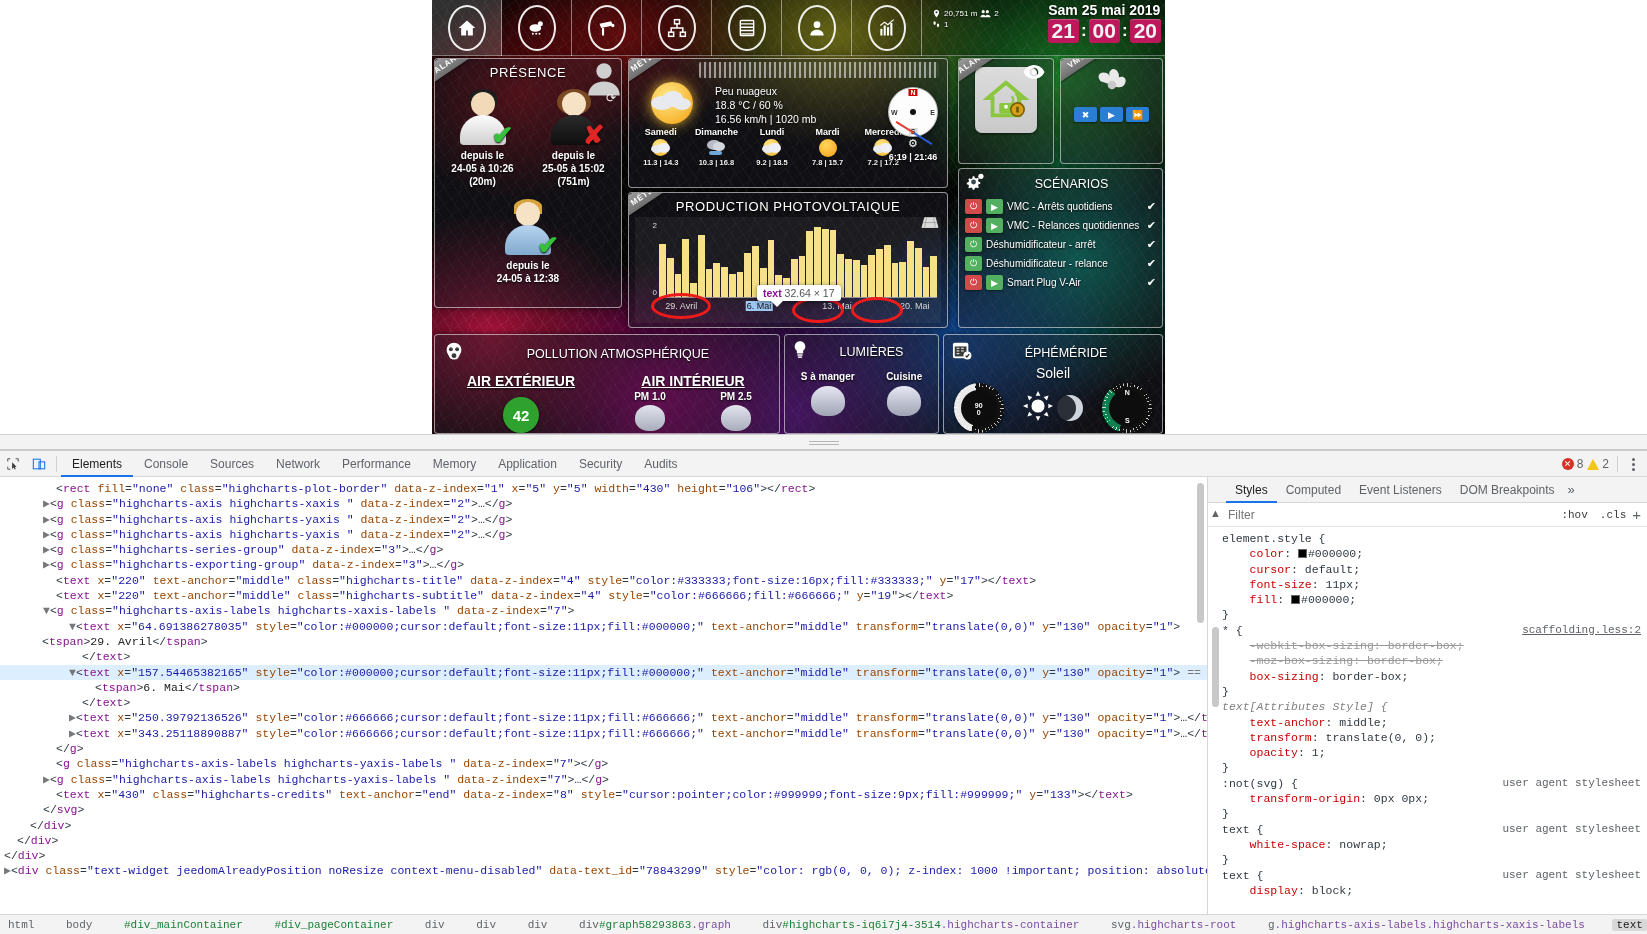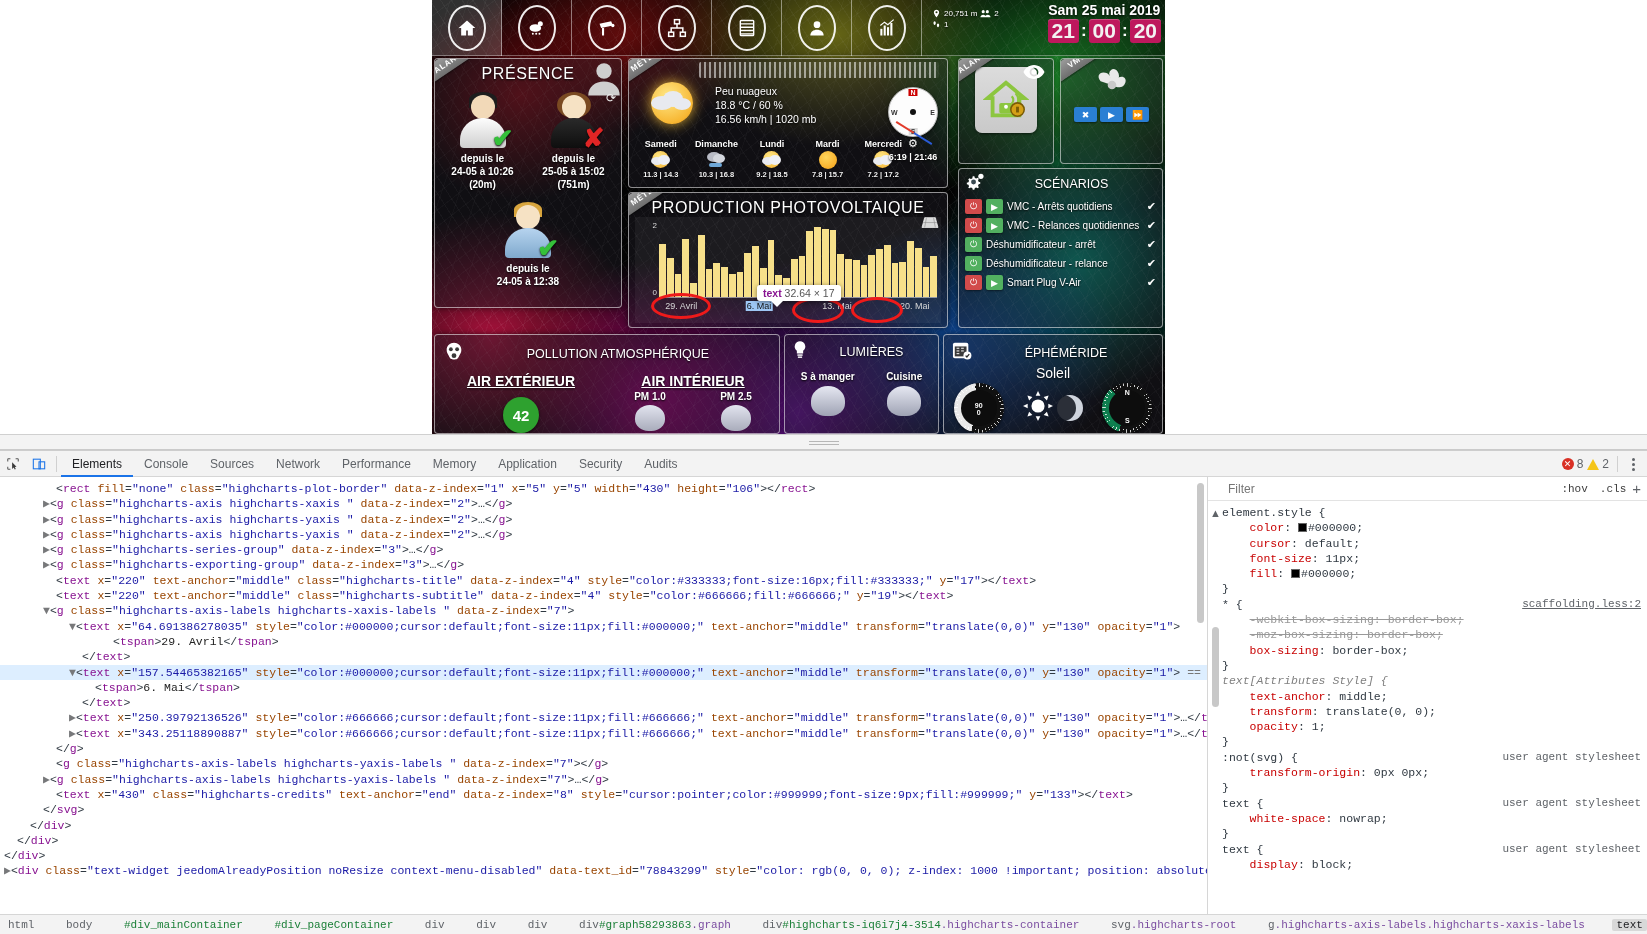--- a/index.html
+++ b/index.html
@@ -88,21 +88,21 @@
   .digit-sep{ color:#fff; font-size:17px; font-weight:bold; }
 
   
   .widget{
     position:absolute; border:1px solid rgba(255,255,255,.55);
     border-radius:4px; background:rgba(30,28,36,.46);
     box-shadow:0 0 6px rgba(0,0,0,.6);
     overflow:hidden; color:#fff;
   }
   .wtitle{
-    text-align:center; font-size:16px; letter-spacing:.6px; padding-top:6px;
+    text-align:center; font-size:13px; letter-spacing:.6px; padding-top:6px;
     text-shadow:0 1px 2px #000; font-weight:400;
   }
   .ribbon{
     position:absolute; left:-21px; top:-7px; width:74px; height:17px;
     background:linear-gradient(#9a9a9a,#6e6e6e);
     color:#fff; font-size:8px; font-weight:bold; letter-spacing:.8px;
     text-align:center; line-height:17px;
     transform:rotate(-34deg);
     box-shadow:0 1px 2px rgba(0,0,0,.5);
     z-index:5;
@@ -155,21 +155,21 @@
   .sun-disc{
     position:absolute; left:4px; top:2px; width:42px; height:42px; border-radius:50%;
     background:radial-gradient(circle at 40% 35%, #ffe98a, #f7b733 70%, #e08c13);
     box-shadow:0 0 14px rgba(255,200,60,.85);
   }
   .cloud-s{
     position:absolute; background:#e8eaf0; border-radius:50%;
   }
   .meteo-lines{ margin-left:18px; font-size:10.5px; line-height:14px; text-shadow:0 1px 2px #000; padding-top:4px;}
   .forecast{ display:flex; justify-content:space-around; padding:1px 36px 0 4px; }
-  .fc{ text-align:center; width:48px;margin-top:12px; }
+  .fc{ text-align:center; width:48px; }
   .fc .d{ font-size:9px; font-weight:bold; text-shadow:0 1px 2px #000; }
   .fc .ic{ width:22px; height:20px; margin:1px auto 0; position:relative; }
   .fc .t{ font-size:7.5px; font-weight:bold; color:#f1f1f1; text-shadow:0 1px 2px #000; }
   .compass{
     position:absolute; right:6px; top:28px; width:56px; text-align:center;
   }
   .compass-dial{
     width:50px; height:50px; border-radius:50%; margin:0 auto;
     background:radial-gradient(circle, #fdfdfd 62%, #ededed 100%);
     border:1px solid #bbb; position:relative;
@@ -954,41 +954,48 @@
           <div class="domline" style="padding-left: 56px;"><span class="punc">&lt;</span><span class="tagn">rect</span> <span class="attrn">fill</span><span class="punc">=</span><span class="attrv">"none"</span> <span class="attrn">class</span><span class="punc">=</span><span class="attrv">"highcharts-plot-border"</span> <span class="attrn">data-z-index</span><span class="punc">=</span><span class="attrv">"1"</span> <span class="attrn">x</span><span class="punc">=</span><span class="attrv">"5"</span> <span class="attrn">y</span><span class="punc">=</span><span class="attrv">"5"</span> <span class="attrn">width</span><span class="punc">=</span><span class="attrv">"430"</span> <span class="attrn">height</span><span class="punc">=</span><span class="attrv">"106"</span><span class="punc">&gt;&lt;/</span><span class="tagn">rect</span><span class="punc">&gt;</span></div>
           <div class="domline" style="padding-left: 43px;"><span class="arrow">▶</span><span class="punc">&lt;</span><span class="tagn">g</span> <span class="attrn">class</span><span class="punc">=</span><span class="attrv">"highcharts-axis highcharts-xaxis "</span> <span class="attrn">data-z-index</span><span class="punc">=</span><span class="attrv">"2"</span><span class="punc">&gt;…&lt;/</span><span class="tagn">g</span><span class="punc">&gt;</span></div>
           <div class="domline" style="padding-left: 43px;"><span class="arrow">▶</span><span class="punc">&lt;</span><span class="tagn">g</span> <span class="attrn">class</span><span class="punc">=</span><span class="attrv">"highcharts-axis highcharts-yaxis "</span> <span class="attrn">data-z-index</span><span class="punc">=</span><span class="attrv">"2"</span><span class="punc">&gt;…&lt;/</span><span class="tagn">g</span><span class="punc">&gt;</span></div>
           <div class="domline" style="padding-left: 43px;"><span class="arrow">▶</span><span class="punc">&lt;</span><span class="tagn">g</span> <span class="attrn">class</span><span class="punc">=</span><span class="attrv">"highcharts-axis highcharts-yaxis "</span> <span class="attrn">data-z-index</span><span class="punc">=</span><span class="attrv">"2"</span><span class="punc">&gt;…&lt;/</span><span class="tagn">g</span><span class="punc">&gt;</span></div>
           <div class="domline" style="padding-left: 43px;"><span class="arrow">▶</span><span class="punc">&lt;</span><span class="tagn">g</span> <span class="attrn">class</span><span class="punc">=</span><span class="attrv">"highcharts-series-group"</span> <span class="attrn">data-z-index</span><span class="punc">=</span><span class="attrv">"3"</span><span class="punc">&gt;…&lt;/</span><span class="tagn">g</span><span class="punc">&gt;</span></div>
           <div class="domline" style="padding-left: 43px;"><span class="arrow">▶</span><span class="punc">&lt;</span><span class="tagn">g</span> <span class="attrn">class</span><span class="punc">=</span><span class="attrv">"highcharts-exporting-group"</span> <span class="attrn">data-z-index</span><span class="punc">=</span><span class="attrv">"3"</span><span class="punc">&gt;…&lt;/</span><span class="tagn">g</span><span class="punc">&gt;</span></div>
           <div class="domline" style="padding-left: 56px;"><span class="punc">&lt;</span><span class="tagn">text</span> <span class="attrn">x</span><span class="punc">=</span><span class="attrv">"220"</span> <span class="attrn">text-anchor</span><span class="punc">=</span><span class="attrv">"middle"</span> <span class="attrn">class</span><span class="punc">=</span><span class="attrv">"highcharts-title"</span> <span class="attrn">data-z-index</span><span class="punc">=</span><span class="attrv">"4"</span> <span class="attrn">style</span><span class="punc">=</span><span class="attrv">"color:#333333;font-size:16px;fill:#333333;"</span> <span class="attrn">y</span><span class="punc">=</span><span class="attrv">"17"</span><span class="punc">&gt;&lt;/</span><span class="tagn">text</span><span class="punc">&gt;</span></div>
           <div class="domline" style="padding-left: 56px;"><span class="punc">&lt;</span><span class="tagn">text</span> <span class="attrn">x</span><span class="punc">=</span><span class="attrv">"220"</span> <span class="attrn">text-anchor</span><span class="punc">=</span><span class="attrv">"middle"</span> <span class="attrn">class</span><span class="punc">=</span><span class="attrv">"highcharts-subtitle"</span> <span class="attrn">data-z-index</span><span class="punc">=</span><span class="attrv">"4"</span> <span class="attrn">style</span><span class="punc">=</span><span class="attrv">"color:#666666;fill:#666666;"</span> <span class="attrn">y</span><span class="punc">=</span><span class="attrv">"19"</span><span class="punc">&gt;&lt;/</span><span class="tagn">text</span><span class="punc">&gt;</span></div>
           <div class="domline" style="padding-left: 43px;"><span class="arrow">▼</span><span class="punc">&lt;</span><span class="tagn">g</span> <span class="attrn">class</span><span class="punc">=</span><span class="attrv">"highcharts-axis-labels highcharts-xaxis-labels "</span> <span class="attrn">data-z-index</span><span class="punc">=</span><span class="attrv">"7"</span><span class="punc">&gt;</span></div>
           <div class="domline" style="padding-left: 69px;"><span class="arrow">▼</span><span class="punc">&lt;</span><span class="tagn">text</span> <span class="attrn">x</span><span class="punc">=</span><span class="attrv">"64.691386278035"</span> <span class="attrn">style</span><span class="punc">=</span><span class="attrv">"color:#000000;cursor:default;font-size:11px;fill:#000000;"</span> <span class="attrn">text-anchor</span><span class="punc">=</span><span class="attrv">"middle"</span> <span class="attrn">transform</span><span class="punc">=</span><span class="attrv">"translate(0,0)"</span> <span class="attrn">y</span><span class="punc">=</span><span class="attrv">"130"</span> <span class="attrn">opacity</span><span class="punc">=</span><span class="attrv">"1"</span><span class="punc">&gt;</span></div>
-          <div class="domline" style="padding-left: 113px;"><span class="punc">&lt;</span><span class="tagn">tspan</span><span class="punc">&gt;</span><span class="txtc">29. Avril</span><span class="punc">&lt;/</span><span class="tagn">tspan</span><span class="punc">&gt;</span></div>
+          <div class="domline" style="padding-left: 42px;"><span class="punc">&lt;</span><span class="tagn">tspan</span><span class="punc">&gt;</span><span class="txtc">29. Avril</span><span class="punc">&lt;/</span><span class="tagn">tspan</span><span class="punc">&gt;</span></div>
           <div class="domline" style="padding-left: 82px;"><span class="punc">&lt;/</span><span class="tagn">text</span><span class="punc">&gt;</span></div>
           <div class="domline hl" style="padding-left: 69px;"><span class="arrow">▼</span><span class="punc">&lt;</span><span class="tagn">text</span> <span class="attrn">x</span><span class="punc">=</span><span class="attrv">"157.54465382165"</span> <span class="attrn">style</span><span class="punc">=</span><span class="attrv">"color:#000000;cursor:default;font-size:11px;fill:#000000;"</span> <span class="attrn">text-anchor</span><span class="punc">=</span><span class="attrv">"middle"</span> <span class="attrn">transform</span><span class="punc">=</span><span class="attrv">"translate(0,0)"</span> <span class="attrn">y</span><span class="punc">=</span><span class="attrv">"130"</span> <span class="attrn">opacity</span><span class="punc">=</span><span class="attrv">"1"</span><span class="punc">&gt;</span> <span class="dollar">== $0</span></div>
           <div class="domline" style="padding-left: 95px;"><span class="punc">&lt;</span><span class="tagn">tspan</span><span class="punc">&gt;</span><span class="txtc">6. Mai</span><span class="punc">&lt;/</span><span class="tagn">tspan</span><span class="punc">&gt;</span></div>
           <div class="domline" style="padding-left: 82px;"><span class="punc">&lt;/</span><span class="tagn">text</span><span class="punc">&gt;</span></div>
           <div class="domline" style="padding-left: 69px;"><span class="arrow">▶</span><span class="punc">&lt;</span><span class="tagn">text</span> <span class="attrn">x</span><span class="punc">=</span><span class="attrv">"250.39792136526"</span> <span class="attrn">style</span><span class="punc">=</span><span class="attrv">"color:#666666;cursor:default;font-size:11px;fill:#666666;"</span> <span class="attrn">text-anchor</span><span class="punc">=</span><span class="attrv">"middle"</span> <span class="attrn">transform</span><span class="punc">=</span><span class="attrv">"translate(0,0)"</span> <span class="attrn">y</span><span class="punc">=</span><span class="attrv">"130"</span> <span class="attrn">opacity</span><span class="punc">=</span><span class="attrv">"1"</span><span class="punc">&gt;…&lt;/</span><span class="tagn">text</span></div>
           <div class="domline" style="padding-left: 69px;"><span class="arrow">▶</span><span class="punc">&lt;</span><span class="tagn">text</span> <span class="attrn">x</span><span class="punc">=</span><span class="attrv">"343.25118890887"</span> <span class="attrn">style</span><span class="punc">=</span><span class="attrv">"color:#666666;cursor:default;font-size:11px;fill:#666666;"</span> <span class="attrn">text-anchor</span><span class="punc">=</span><span class="attrv">"middle"</span> <span class="attrn">transform</span><span class="punc">=</span><span class="attrv">"translate(0,0)"</span> <span class="attrn">y</span><span class="punc">=</span><span class="attrv">"130"</span> <span class="attrn">opacity</span><span class="punc">=</span><span class="attrv">"1"</span><span class="punc">&gt;…&lt;/</span><span class="tagn">text</span></div>
           <div class="domline" style="padding-left: 56px;"><span class="punc">&lt;/</span><span class="tagn">g</span><span class="punc">&gt;</span></div>
           <div class="domline" style="padding-left: 56px;"><span class="punc">&lt;</span><span class="tagn">g</span> <span class="attrn">class</span><span class="punc">=</span><span class="attrv">"highcharts-axis-labels highcharts-yaxis-labels "</span> <span class="attrn">data-z-index</span><span class="punc">=</span><span class="attrv">"7"</span><span class="punc">&gt;&lt;/</span><span class="tagn">g</span><span class="punc">&gt;</span></div>
           <div class="domline" style="padding-left: 43px;"><span class="arrow">▶</span><span class="punc">&lt;</span><span class="tagn">g</span> <span class="attrn">class</span><span class="punc">=</span><span class="attrv">"highcharts-axis-labels highcharts-yaxis-labels "</span> <span class="attrn">data-z-index</span><span class="punc">=</span><span class="attrv">"7"</span><span class="punc">&gt;…&lt;/</span><span class="tagn">g</span><span class="punc">&gt;</span></div>
           <div class="domline" style="padding-left: 56px;"><span class="punc">&lt;</span><span class="tagn">text</span> <span class="attrn">x</span><span class="punc">=</span><span class="attrv">"430"</span> <span class="attrn">class</span><span class="punc">=</span><span class="attrv">"highcharts-credits"</span> <span class="attrn">text-anchor</span><span class="punc">=</span><span class="attrv">"end"</span> <span class="attrn">data-z-index</span><span class="punc">=</span><span class="attrv">"8"</span> <span class="attrn">style</span><span class="punc">=</span><span class="attrv">"cursor:pointer;color:#999999;font-size:9px;fill:#999999;"</span> <span class="attrn">y</span><span class="punc">=</span><span class="attrv">"133"</span><span class="punc">&gt;&lt;/</span><span class="tagn">text</span><span class="punc">&gt;</span></div>
           <div class="domline" style="padding-left: 43px;"><span class="punc">&lt;/</span><span class="tagn">svg</span><span class="punc">&gt;</span></div>
           <div class="domline" style="padding-left: 30px;"><span class="punc">&lt;/</span><span class="tagn">div</span><span class="punc">&gt;</span></div>
           <div class="domline" style="padding-left: 17px;"><span class="punc">&lt;/</span><span class="tagn">div</span><span class="punc">&gt;</span></div>
           <div class="domline" style="padding-left: 4px;"><span class="punc">&lt;/</span><span class="tagn">div</span><span class="punc">&gt;</span></div>
           <div class="domline" style="padding-left: 4px;"><span class="arrow">▶</span><span class="punc">&lt;</span><span class="tagn">div</span> <span class="attrn">class</span><span class="punc">=</span><span class="attrv">"text-widget jeedomAlreadyPosition noResize context-menu-disabled"</span> <span class="attrn">data-text_id</span><span class="punc">=</span><span class="attrv">"78843299"</span> <span class="attrn">style</span><span class="punc">=</span><span class="attrv">"color: rgb(0, 0, 0); z-index: 1000 !important; position: absolute;</span></div>
         </div>
       <div id="dom-scroll"></div>
     </div>
 
     <div id="styles-pane">
+      <div id="styles-tabs">
+        <div class="st-tab active">Styles</div>
+        <div class="st-tab">Computed</div>
+        <div class="st-tab">Event Listeners</div>
+        <div class="st-tab">DOM Breakpoints</div>
+        <div class="st-more">»</div>
+      </div>
       <div id="filter-row">
         <input id="filter-input" style="border: 0px; outline: 0px;" placeholder="Filter">
         <span class="hov">:hov</span>
         <span class="hov">.cls</span>
         <span class="plus">+</span>
       </div>
       <div class="st-up">▲</div>
       <div id="styles-scroll"></div>
       <div id="css-body">
           <div class="cssline"><span class="val">element.style {</span></div>

